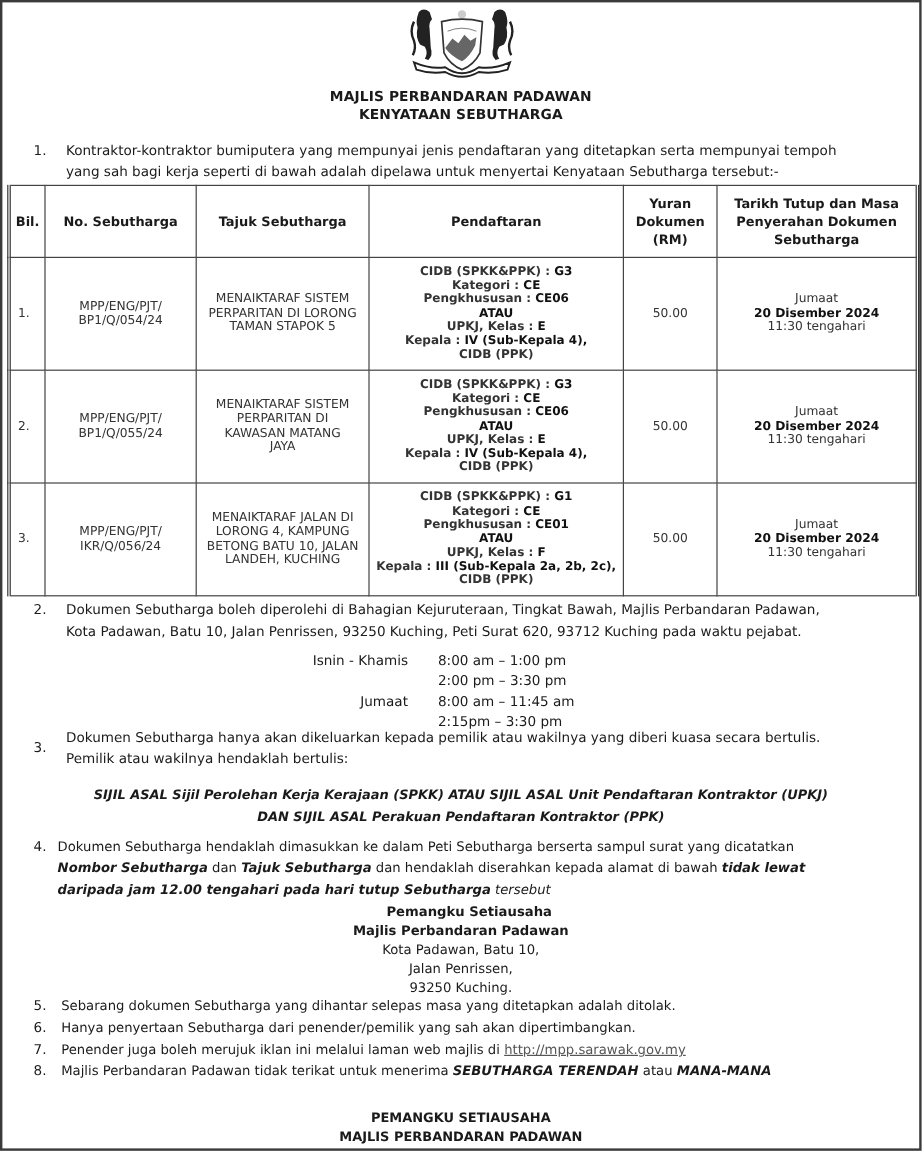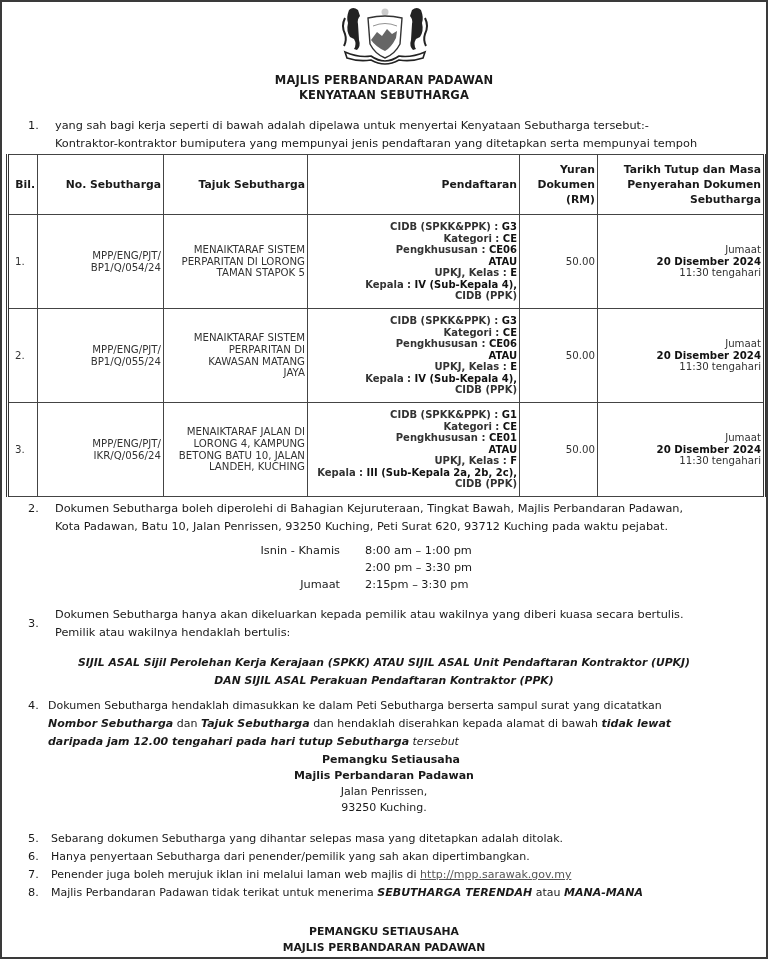--- a/index.html
+++ b/index.html
@@ -8,21 +8,21 @@
   .frame { position:absolute; left:0; top:0; width:764px; height:955px;
            border:2px solid #3a3a3a; }
   .crest { position:absolute; left:335px; top:4px; width:100px; height:64px; }
   .title { position:absolute; left:0; width:768px; text-align:center;
            font-weight:bold; font-size:11.5px; letter-spacing:0.1px; }
   .para { position:absolute; font-size:11.3px; line-height:18px; }
   .num { position:absolute; font-size:11.3px; line-height:18px; }
   table.tender { position:absolute; left:6px; top:154px; width:759px;
                  border-collapse:collapse; font-size:10.2px; table-layout:fixed;
                  border-left:3px double #333; border-right:3px double #333; }
-  table.tender th, table.tender td { border:1px solid #444; text-align:right;
+  table.tender th, table.tender td { border:1px solid #444; text-align:center;
                  vertical-align:middle; padding:0 2px; }
   table.tender th { font-weight:bold; font-size:10.8px; height:59px; line-height:15px; }
   table.tender td { height:93px; line-height:11.6px; color:#333; }
   td.reg { font-size:10px; line-height:11.6px;font-weight:bold; }
   td.reg b { color:#111; }
   .hours { position:absolute; font-size:11.3px; line-height:17px; }
   .bi { font-weight:bold; font-style:italic; }
   .center { position:absolute; left:0; width:768px; text-align:center; }
   a.link { color:#555; text-decoration:underline; }
 </style>
@@ -47,22 +47,22 @@
 
     <path d="M10 48 q14 6 26 4 q14 10 28 0 q12 2 26 -4 l-2 6 q-12 4 -24 2 q-14 8 -28 0 q-12 2 -24 -2z" fill="#fff" stroke="#222" stroke-width="1.6"></path>
   </svg>
 </div>
 
 <div class="title" style="top:73px;">MAJLIS PERBANDARAN PADAWAN</div>
 <div class="title" style="top:88px;">KENYATAAN SEBUTHARGA</div>
 
 <div class="num" style="left:28px; top:117px;">1.</div>
 <div class="para" style="left:55px; top:117px; width:705px;">
+  <div>Kontraktor-kontraktor bumiputera yang mempunyai jenis pendaftaran yang ditetapkan serta mempunyai tempoh</div>
   <div>yang sah bagi kerja seperti di bawah adalah dipelawa untuk menyertai Kenyataan Sebutharga tersebut:-</div>
-  <div>Kontraktor-kontraktor bumiputera yang mempunyai jenis pendaftaran yang ditetapkan serta mempunyai tempoh</div>
 </div>
 
 <table class="tender">
   <colgroup>
     <col style="width:30px">
       <col style="width:126px">
       <col style="width:144px">
     <col style="width:212px">
       <col style="width:78px">
       <col style="width:167px">
@@ -183,40 +183,42 @@
 </div>
 <div class="hours" style="top:542px; left:200px; width:140px; text-align:right;">
   <div>Isnin - Khamis</div>
   <div style="min-height:17px;"></div>
   <div>Jumaat</div>
   <div style="min-height:17px;"></div>
 </div>
 <div class="hours" style="top:542px; left:365px; width:200px;">
   <div>8:00 am – 1:00 pm</div>
   <div>2:00 pm – 3:30 pm</div>
+  <div>8:00 am – 11:45 am</div>
   <div>2:15pm – 3:30 pm</div>
 </div>
 
 <div class="num" style="left:28px; top:615px;">3.</div>
 <div class="para" style="left:55px; top:606px; width:710px;">
   <div>Dokumen Sebutharga hanya akan dikeluarkan kepada pemilik atau wakilnya yang diberi kuasa secara bertulis.</div>
   <div>Pemilik atau wakilnya hendaklah bertulis:</div>
 </div>
 <div class="center bi" style="top:654px; font-size:10.8px; line-height:18px;">SIJIL ASAL Sijil Perolehan Kerja Kerajaan (SPKK) ATAU  SIJIL ASAL Unit Pendaftaran Kontraktor (UPKJ)</div>
 <div class="center bi" style="top:672px; font-size:10.8px; line-height:18px;">DAN SIJIL ASAL Perakuan Pendaftaran Kontraktor (PPK)</div>
 
 <div class="num" style="left:28px; top:697px;">4.</div>
 <div class="para" style="left:48px; top:697px; width:715px; font-size:11px;">
   <div>Dokumen Sebutharga hendaklah dimasukkan ke dalam Peti Sebutharga berserta sampul surat yang dicatatkan</div>
   <div><span class="bi">Nombor Sebutharga</span><span> dan </span><span class="bi">Tajuk Sebutharga</span><span> dan hendaklah diserahkan kepada alamat di bawah </span><span class="bi">tidak lewat</span></div>
   <div><span class="bi">daripada jam 12.00 tengahari pada hari tutup Sebutharga</span><span style="font-style:italic;"> tersebut</span></div>
 </div>
 <div class="center" style="top:752px; font-size:11px; line-height:16px;">
   <div style="font-weight:bold; padding-left:14px;">Pemangku Setiausaha</div>
   <div style="font-weight:bold;">Majlis Perbandaran Padawan</div>
+  <div>Kota Padawan, Batu 10,</div>
   <div>Jalan Penrissen,</div>
   <div>93250 Kuching.</div>
 </div>
 
 <div class="num" style="left:28px; top:830px;">5.</div>
 <div class="para" style="left:51px; top:830px; width:710px; font-size:11px;">Sebarang dokumen Sebutharga yang dihantar selepas masa yang ditetapkan adalah ditolak.</div>
 
 <div class="num" style="left:28px; top:848px;">6.</div>
 <div class="para" style="left:51px; top:848px; width:710px; font-size:11px;">Hanya penyertaan Sebutharga dari penender/pemilik yang sah akan dipertimbangkan.</div>
 

